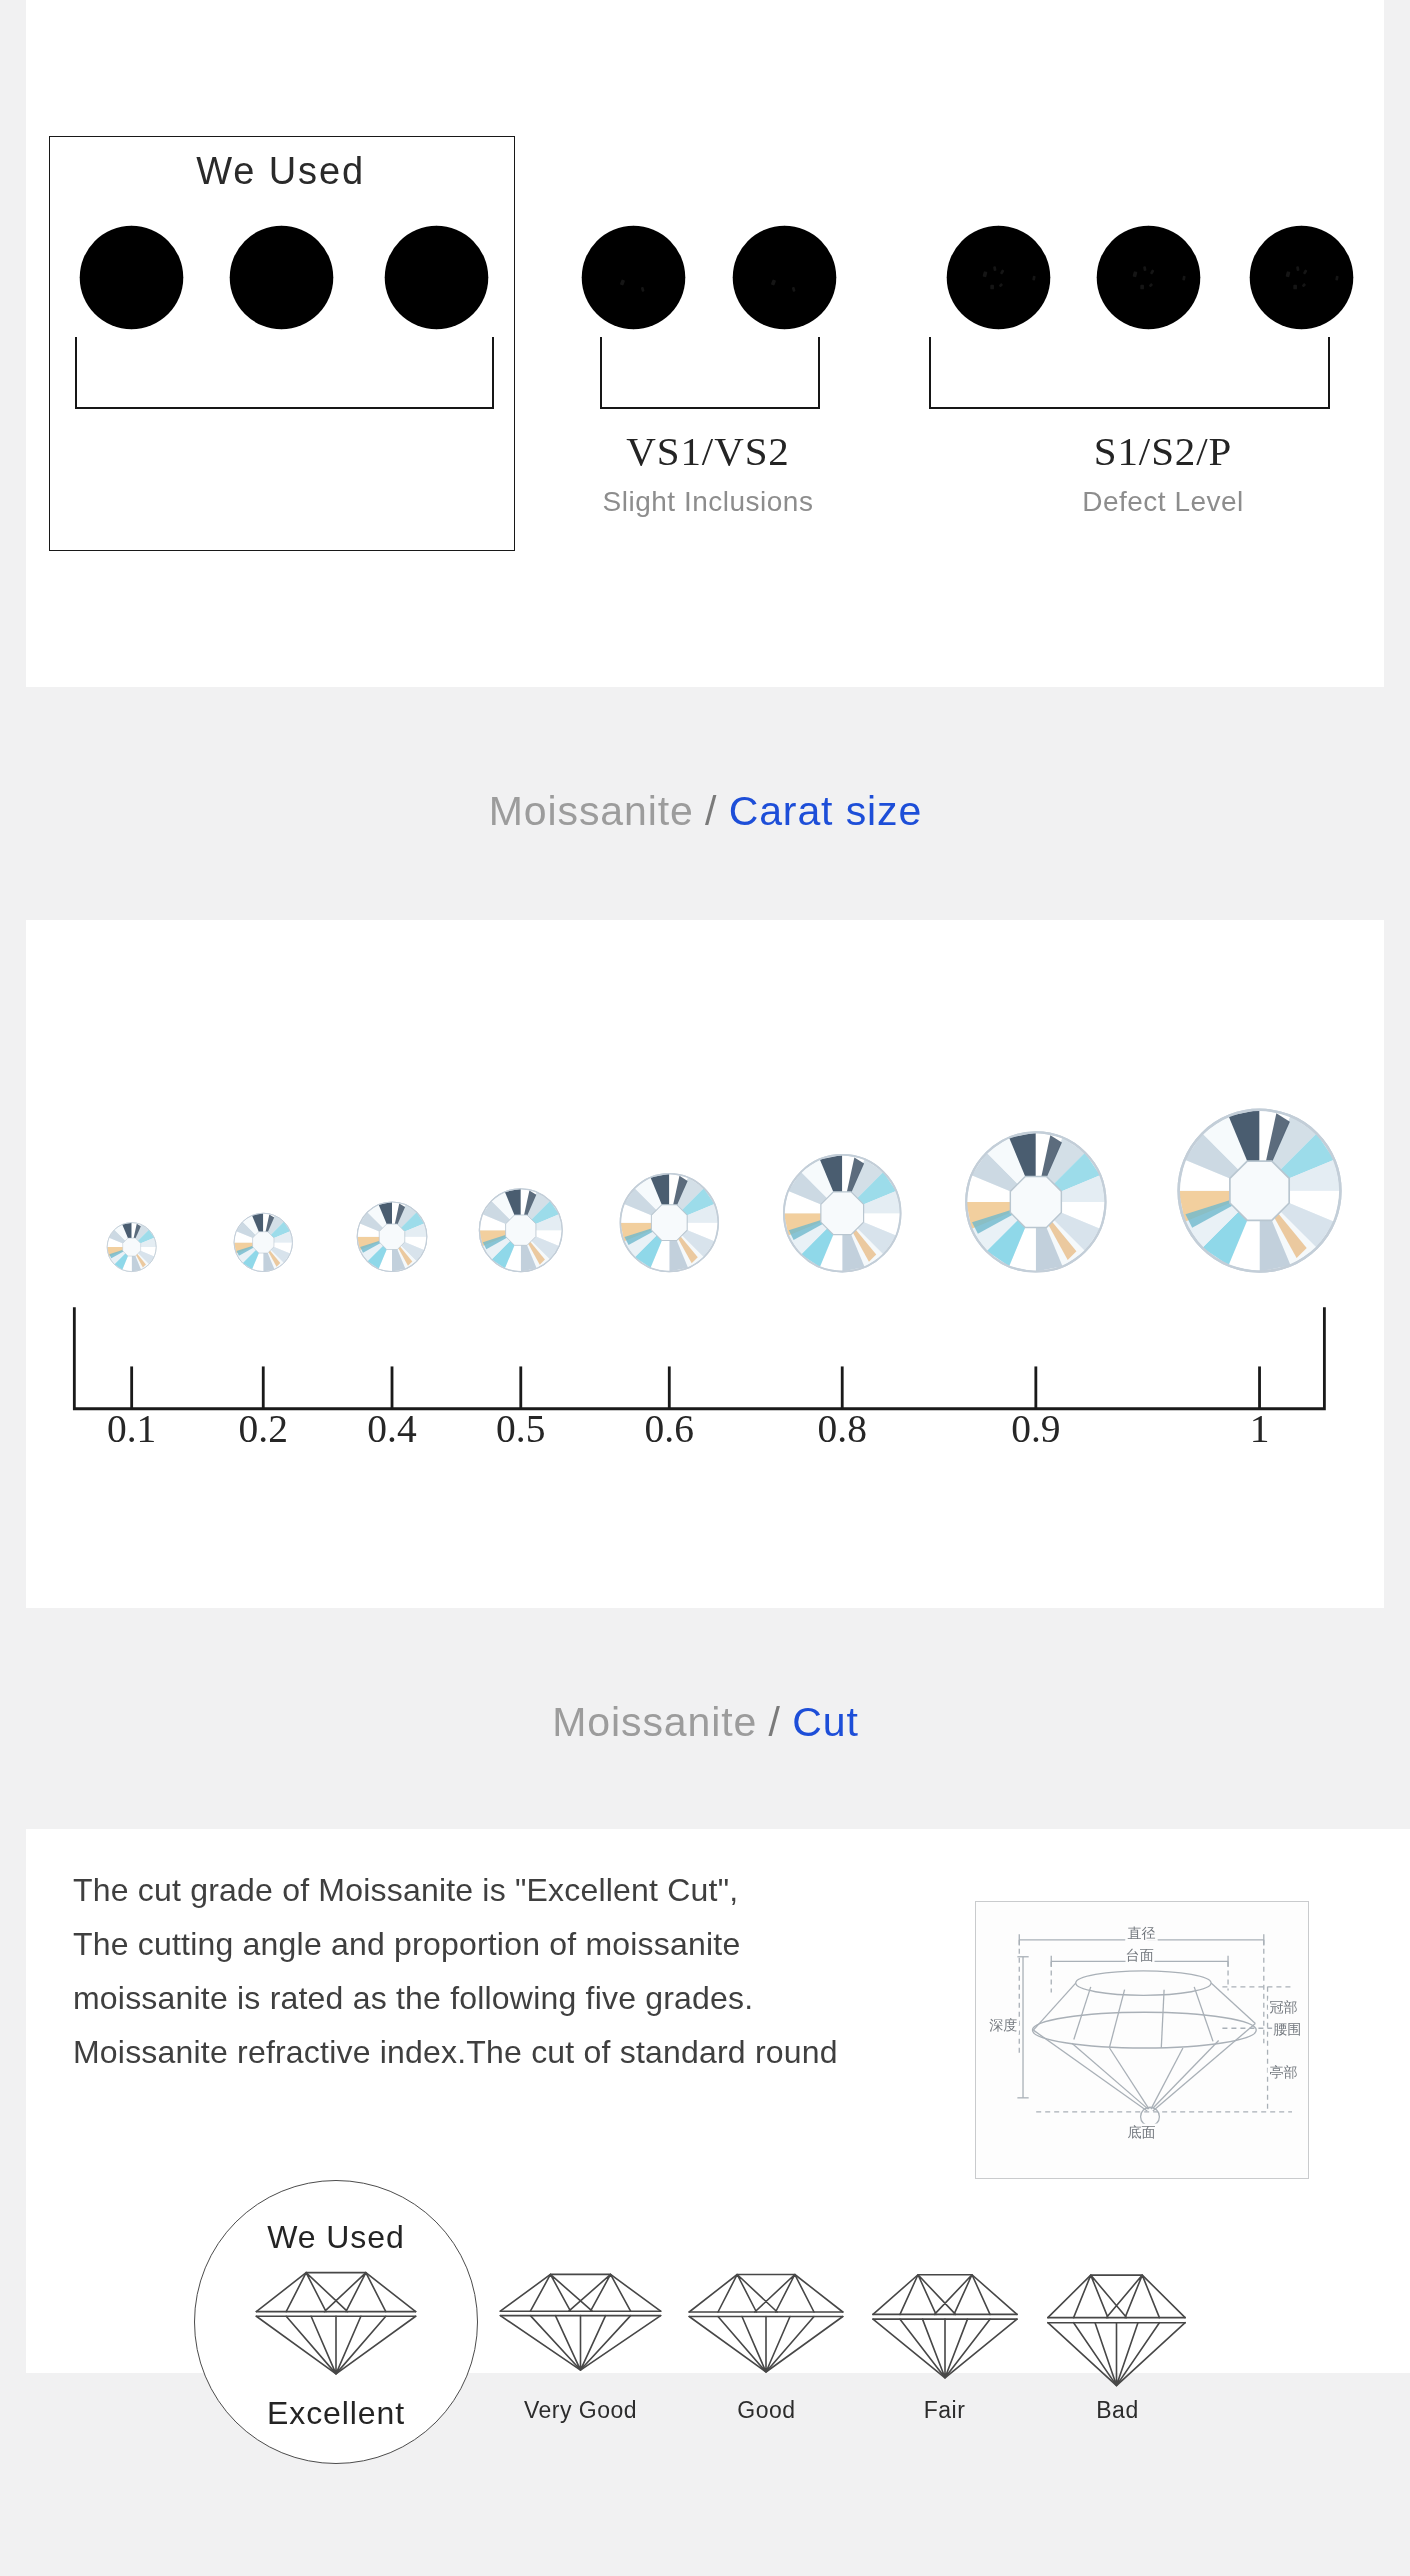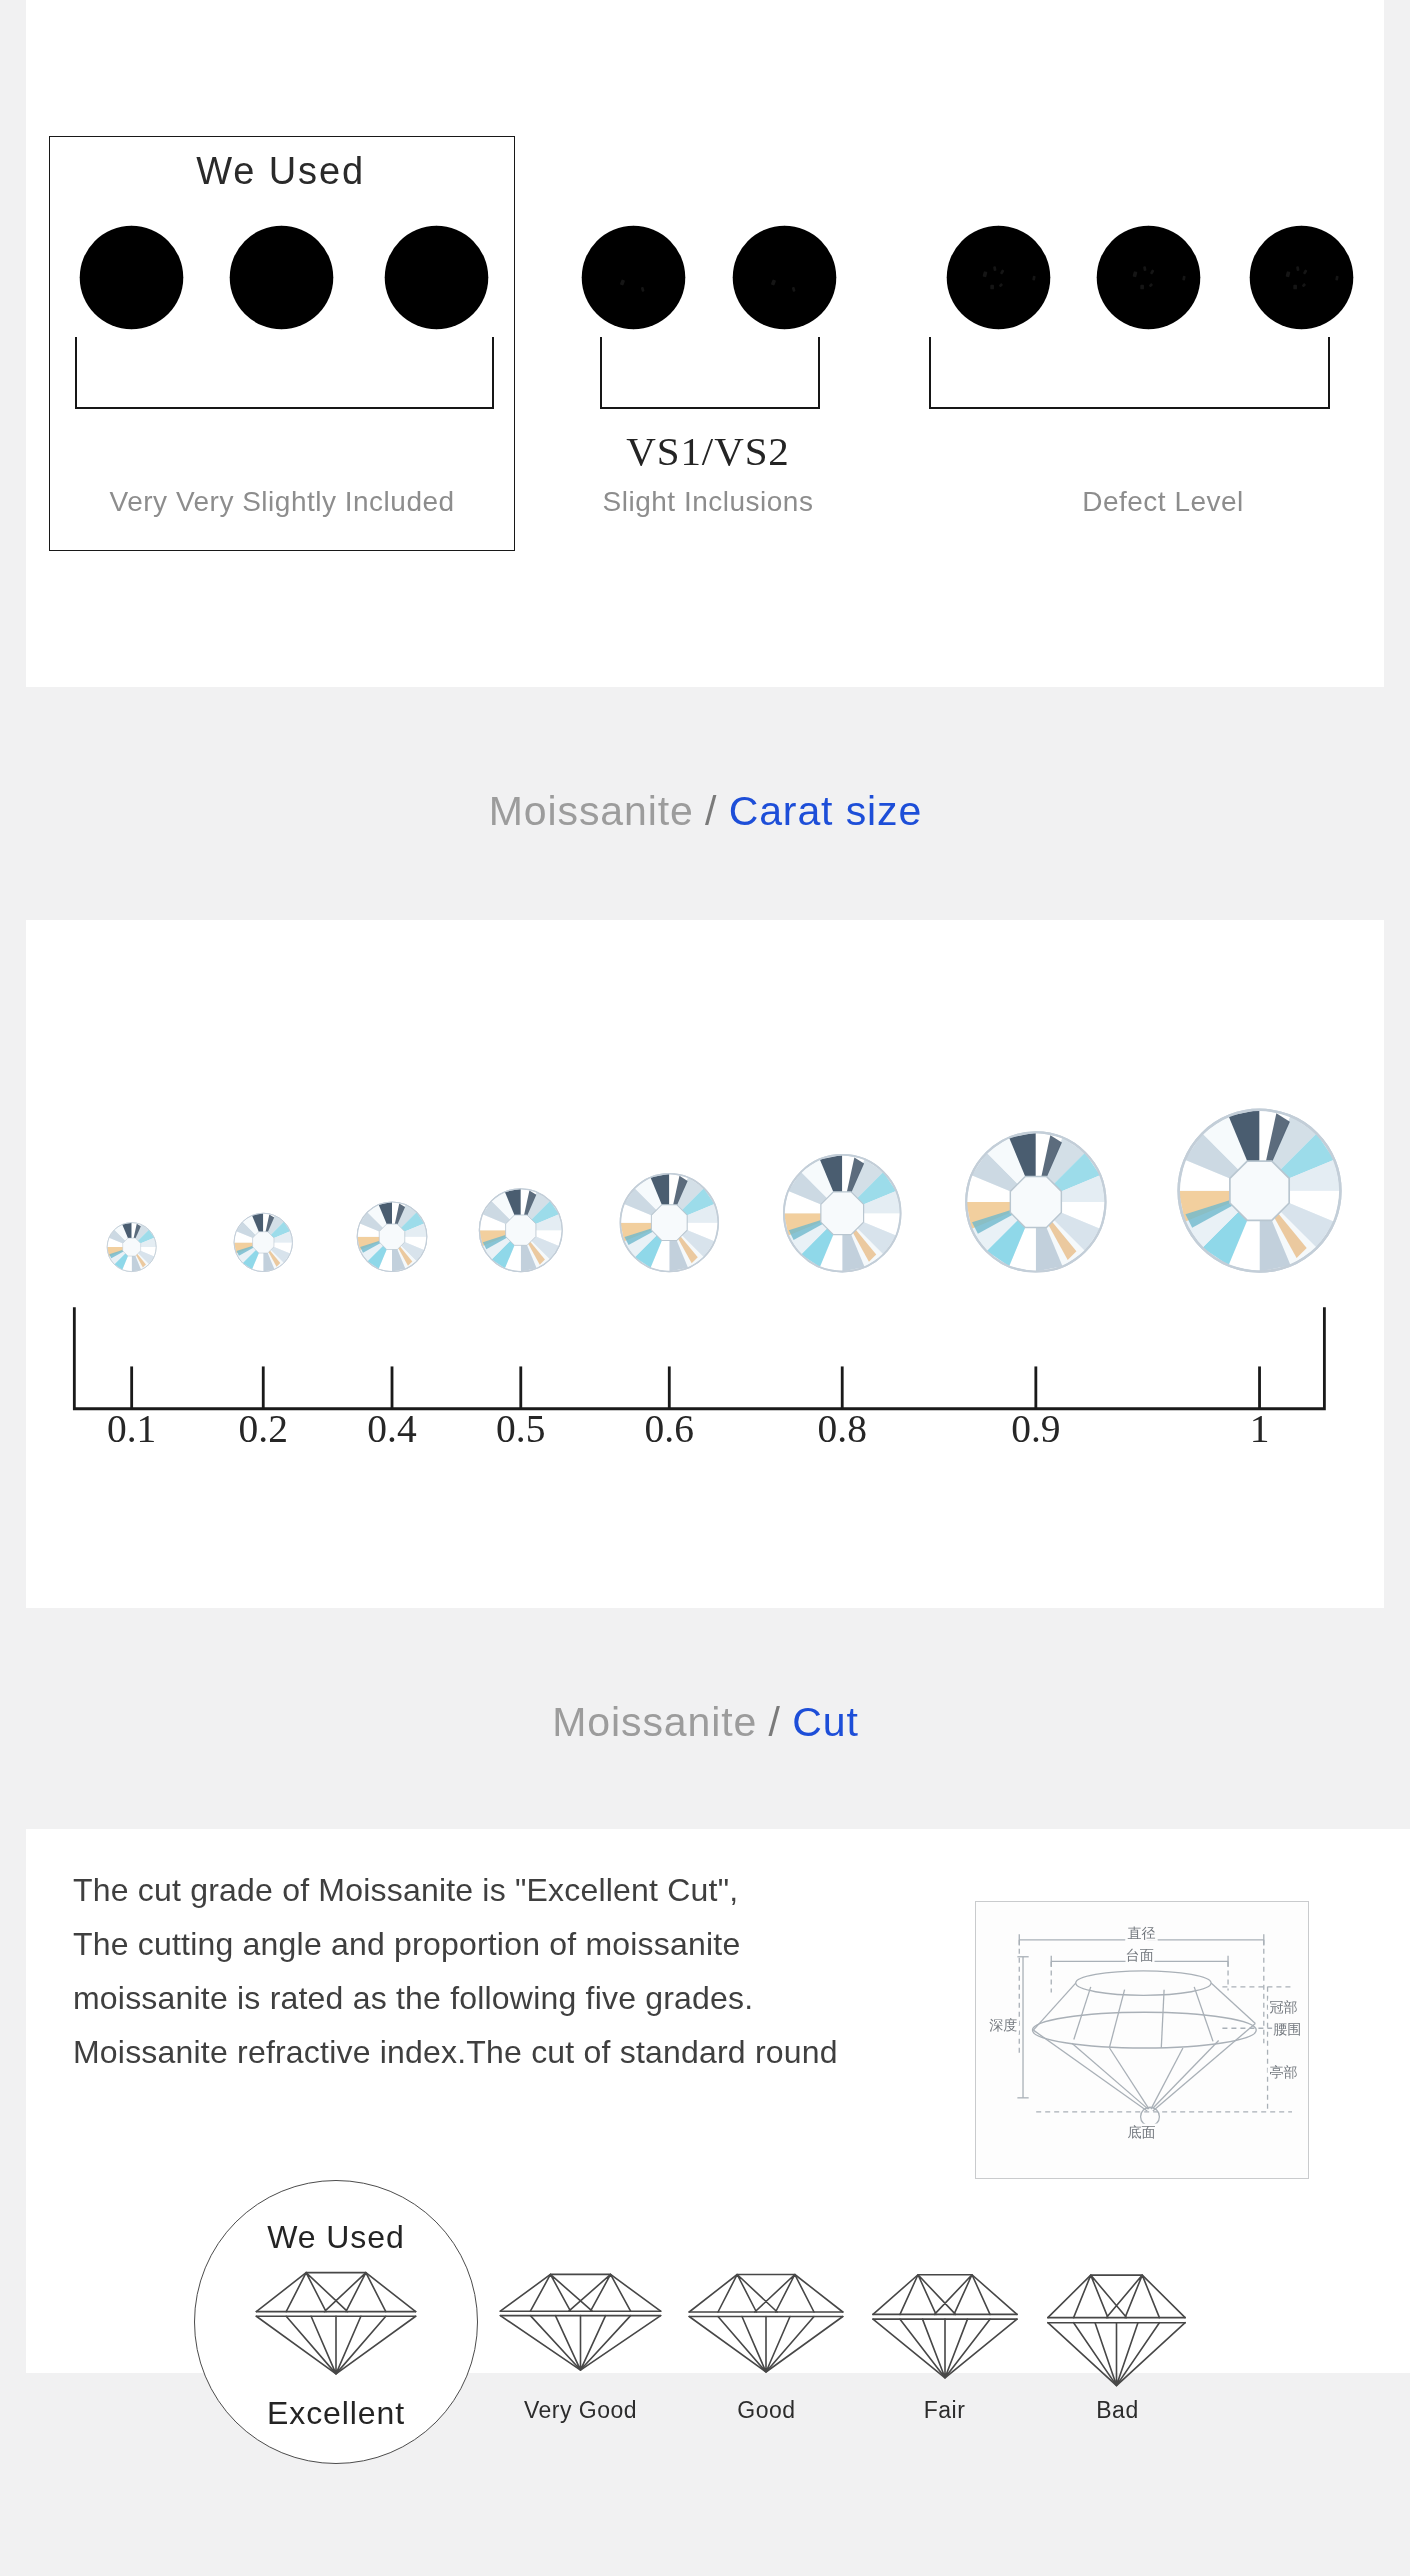--- a/index.html
+++ b/index.html
@@ -124,21 +124,20 @@
       </svg>
       <svg viewBox="-60 -60 120 120" width="109" height="109" class="gem-top-svg" style="left: 201px; top: 223px;">
         <use href="#gem-top"></use>
         <g class="incl"></g>
       </svg>
       <svg viewBox="-60 -60 120 120" width="109" height="109" class="gem-top-svg" style="left: 356px; top: 223px;">
         <use href="#gem-top"></use>
         <g class="incl"></g>
       </svg>
       <div class="bracket abs" style="position: absolute; left: 49px; top: 337px; width: 415px; height: 70px;"></div>
-      <div class="desc abs" style="position: absolute; left: 22.6px; top: 485px; width: 467px;">Very Very Slightly Included</div>
       <svg viewBox="-60 -60 120 120" width="109" height="109" class="gem-top-svg" style="left: 553px; top: 223px;">
         <use href="#gem-top"></use>
         <g class="incl">
           <rect x="-13" y="2" width="4" height="6" rx="1" transform="rotate(20 -13 2)"></rect>
           <rect x="8" y="11" width="3" height="5" rx="1" transform="rotate(-15 8 11)"></rect>
         </g>
       </svg>
       <svg viewBox="-60 -60 120 120" width="109" height="109" class="gem-top-svg" style="left: 704px; top: 223px;">
         <use href="#gem-top"></use>
         <g class="incl">
@@ -176,20 +175,21 @@
         <g class="incl">
           <rect x="-16" y="-7" width="4" height="6" rx="1" transform="rotate(15 -16 -7)"></rect>
           <rect x="-6" y="-12" width="3" height="5" rx="1" transform="rotate(-10 -6 -12)"></rect>
           <rect x="4" y="-9" width="3" height="5" rx="1" transform="rotate(30 4 -9)"></rect>
           <rect x="-9" y="8" width="4" height="5" rx="1" transform="rotate(0 -9 8)"></rect>
           <rect x="3" y="6" width="3" height="4" rx="1" transform="rotate(45 3 6)"></rect>
           <rect x="38" y="-2" width="3" height="5" rx="1" transform="rotate(10 38 -2)"></rect>
         </g>
       </svg>
       <div class="bracket abs" style="position: absolute; left: 903px; top: 337px; width: 397px; height: 70px;"></div>
+      <div class="grade abs" style="position: absolute; left: 949px; top: 428px; width: 376px;">S1/S2/P</div>
       <div class="desc abs" style="position: absolute; left: 949px; top: 485px; width: 376px;">Defect Level</div>
     </div>
 </div>
 
 <div id="band-title-carat" class="band-title">
   <span class="prefix">Moissanite</span><span class="sep">/</span><span class="main">Carat size</span>
 </div>
 
 <div id="card-carat" class="card">
   <svg id="carat-svg" width="1358" height="688" viewBox="0 0 1444 732">

